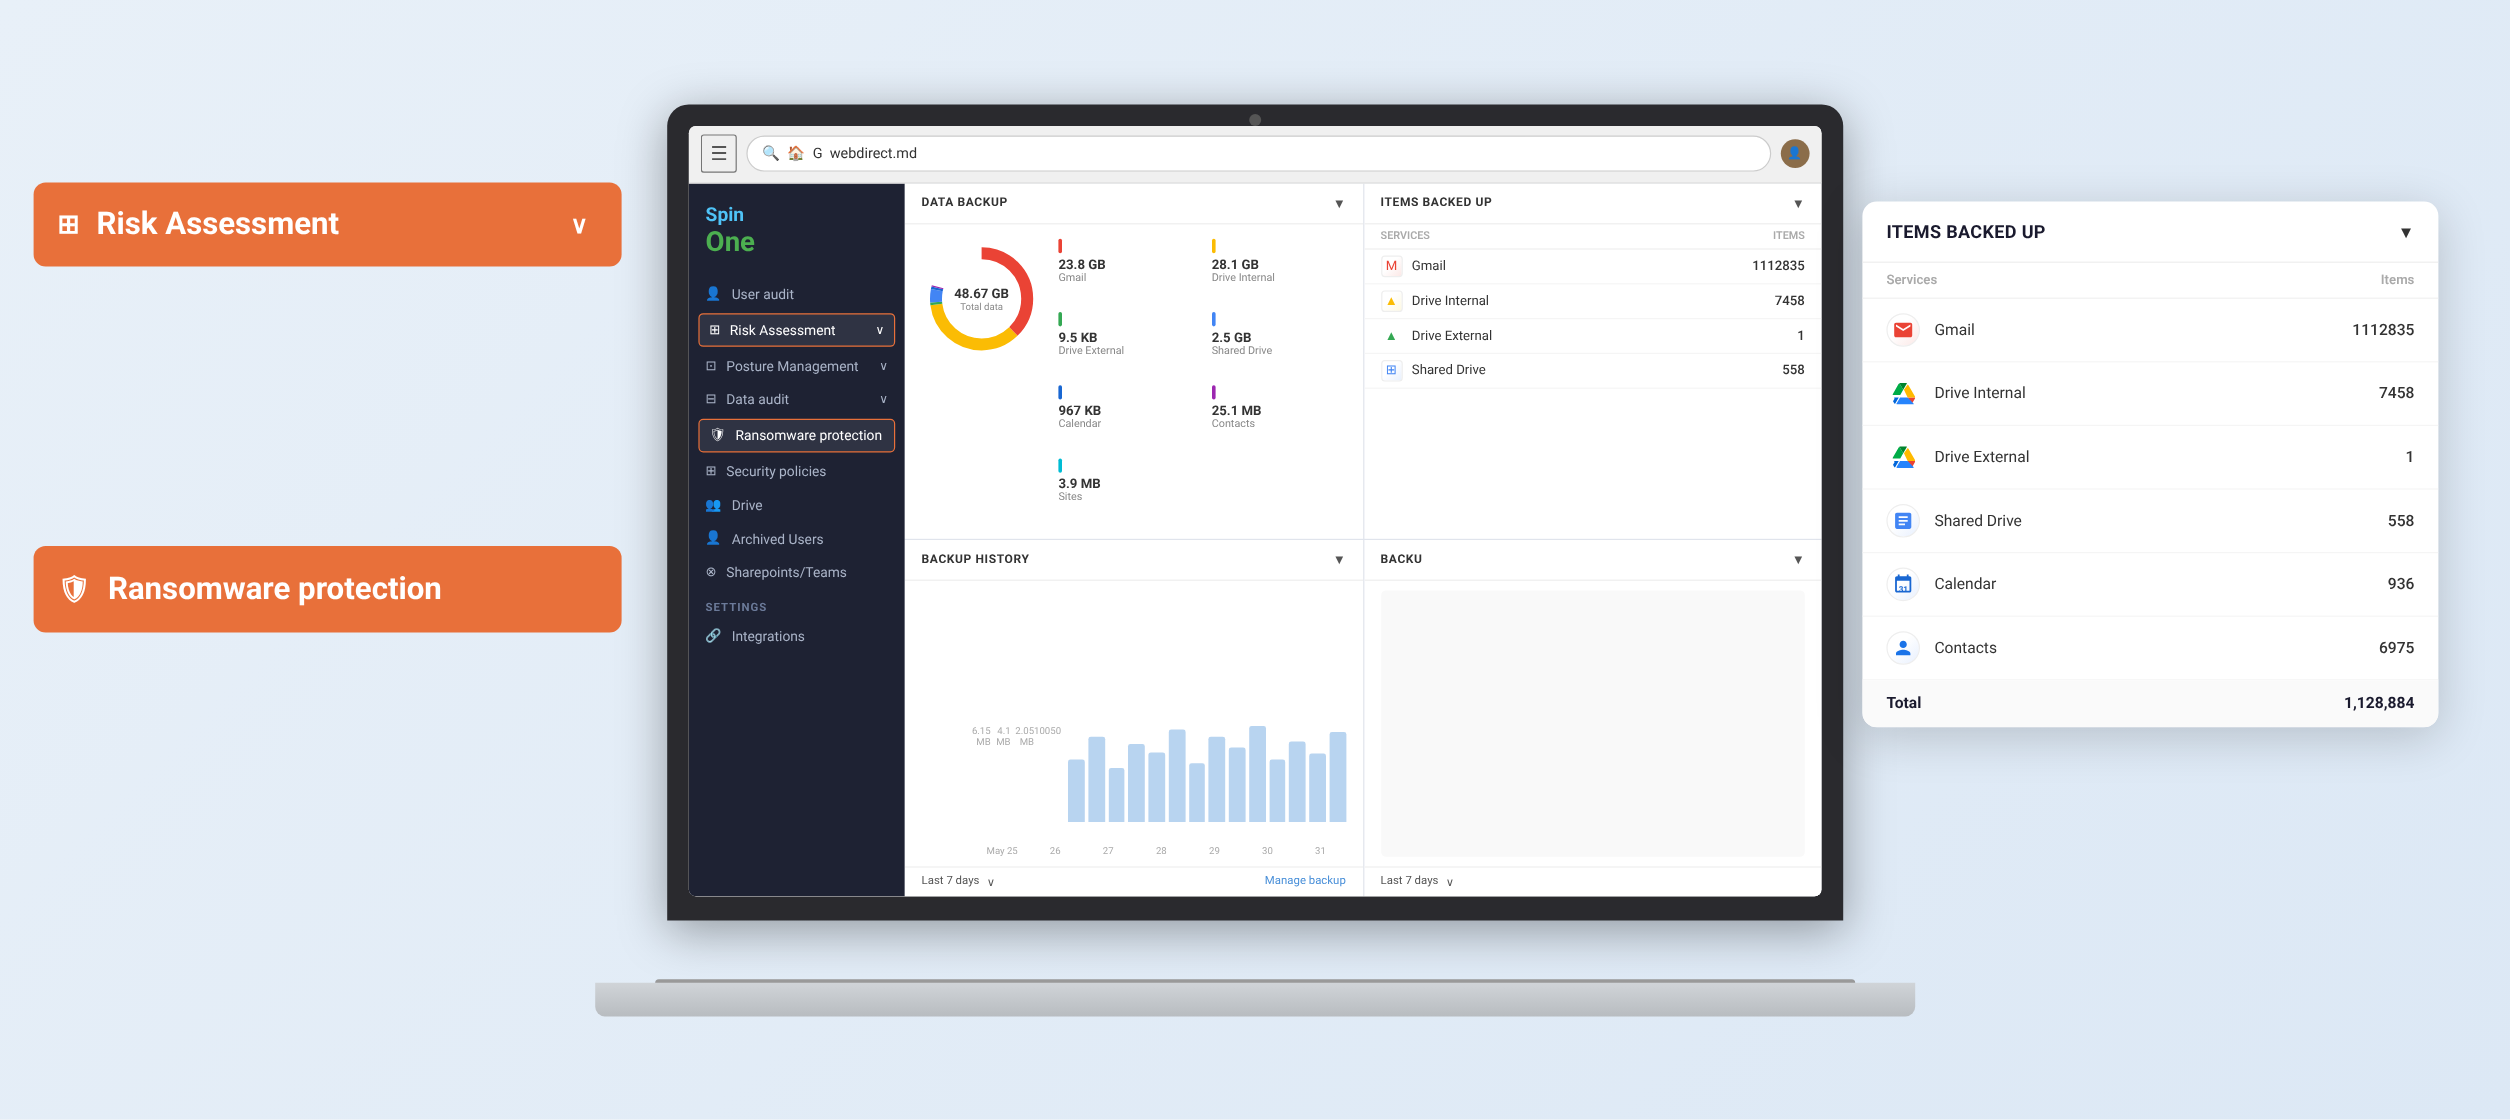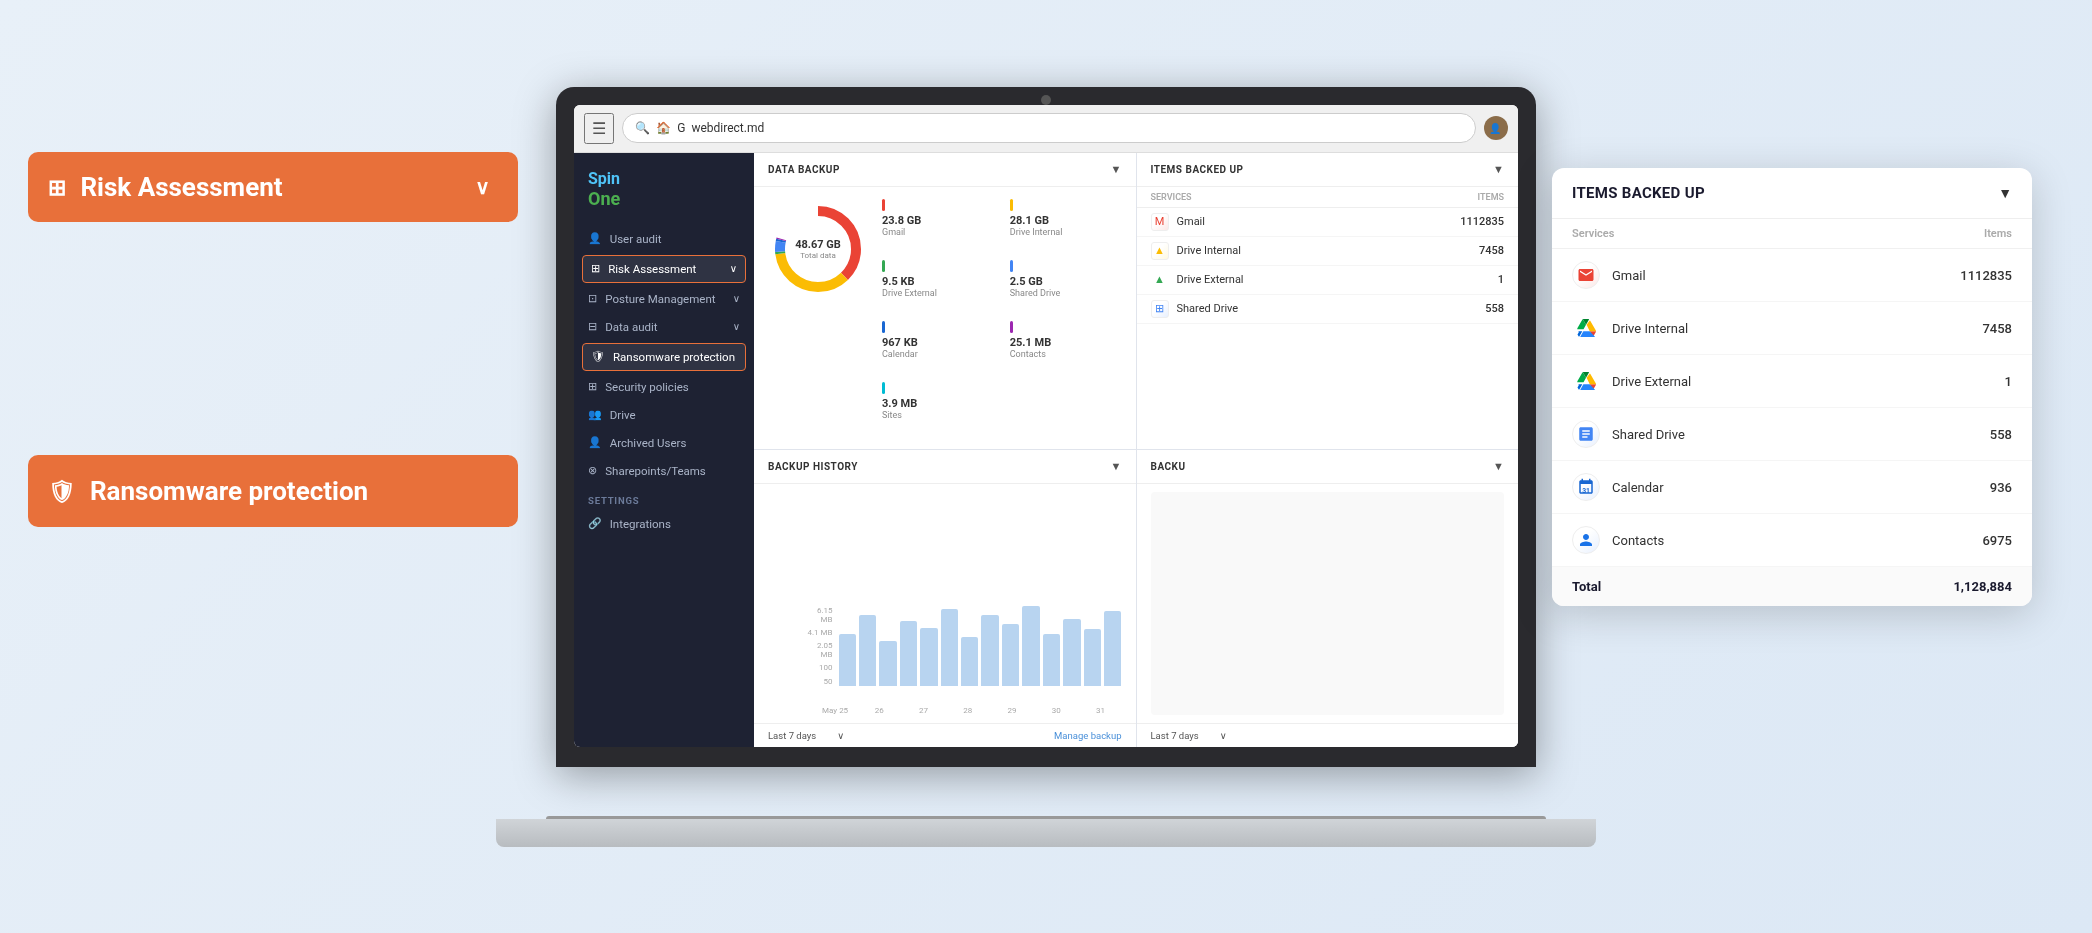--- a/index.html
+++ b/index.html
@@ -133,21 +133,21 @@
       overflow: hidden;
       flex-shrink: 0;
     }
 
     .sidebar-logo {
       padding: 16px 14px 12px;
       flex-shrink: 0;
     }
 
     .logo-spin { color: #4fc3f7; font-size: 16px; font-weight: 700; }
-    .logo-one { color: #4caf50; font-size: 18px; font-weight: 700; }
+    .logo-one { color: #4caf50; font-size: 23px; font-weight: 700; }
 
     .sidebar-nav {
       flex: 1;
       overflow-y: auto;
       padding: 4px 0;
     }
 
     .sidebar-nav::-webkit-scrollbar { width: 4px; }
     .sidebar-nav::-webkit-scrollbar-track { background: transparent; }
     .sidebar-nav::-webkit-scrollbar-thumb { background: #444; border-radius: 2px; }
@@ -310,21 +310,21 @@
     .bar { flex: 1; background: #b8d4f0; border-radius: 2px 2px 0 0; cursor: pointer; }
 
     .chart-footer {
       display: flex;
       justify-content: space-between;
       align-items: center;
       padding: 6px 14px;
       border-top: 1px solid #eee;
     }
 
-    .chart-range { font-size: 9.5px; color: #555; display: flex; align-items: flex-start; gap: 21px; }
+    .chart-range { font-size: 9.5px; color: #555; display: flex; align-items: flex-start; gap: 6px; }
     .manage-link { font-size: 9.5px; color: #4a90d9; cursor: pointer; }
 
     
     .callout-card {
       position: absolute;
       border-radius: 10px;
       display: flex;
       align-items: center;
       gap: 14px;
       font-weight: 700;
@@ -604,21 +604,21 @@
               </div>
             </div>
 
             <div class="panel">
               <div class="panel-header">
                 <span class="panel-title">BACKUP HISTORY</span>
                 <span class="panel-chevron">▼</span>
               </div>
               <div class="backup-history-content">
                 <div style="display:flex; align-items:flex-end; gap:0; flex:1; padding-left:38px; padding-top:10px;">
-                  <div style="display:flex; flex-direction:column; justify-content:space-between; height:80px; margin-right:6px; text-align:right;">
+                  <div style="display:flex; justify-content:space-between; height:80px; margin-right:6px; text-align:right;">
                     <span style="font-size:8px;color:#aaa;">6.15 MB</span>
                     <span style="font-size:8px;color:#aaa;">4.1 MB</span>
                     <span style="font-size:8px;color:#aaa;">2.05 MB</span>
                     <span style="font-size:8px;color:#aaa;">100</span>
                     <span style="font-size:8px;color:#aaa;">50</span>
                   </div>
                   <div class="bar-chart" id="bar-chart-history">
                   <div class="bar" style="height: 52px;"></div>
                       <div class="bar" style="height: 71px;"></div>
                       <div class="bar" style="height: 45px;"></div>

